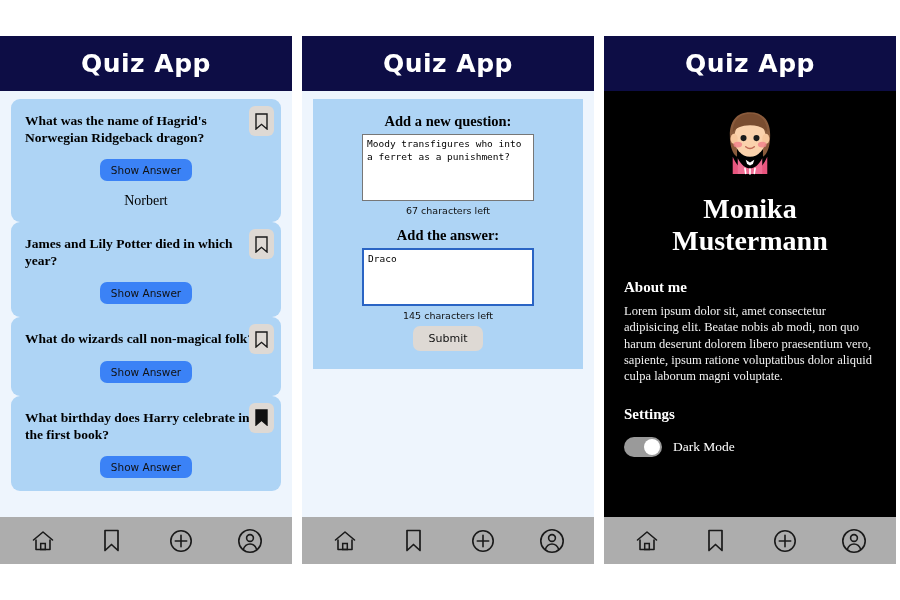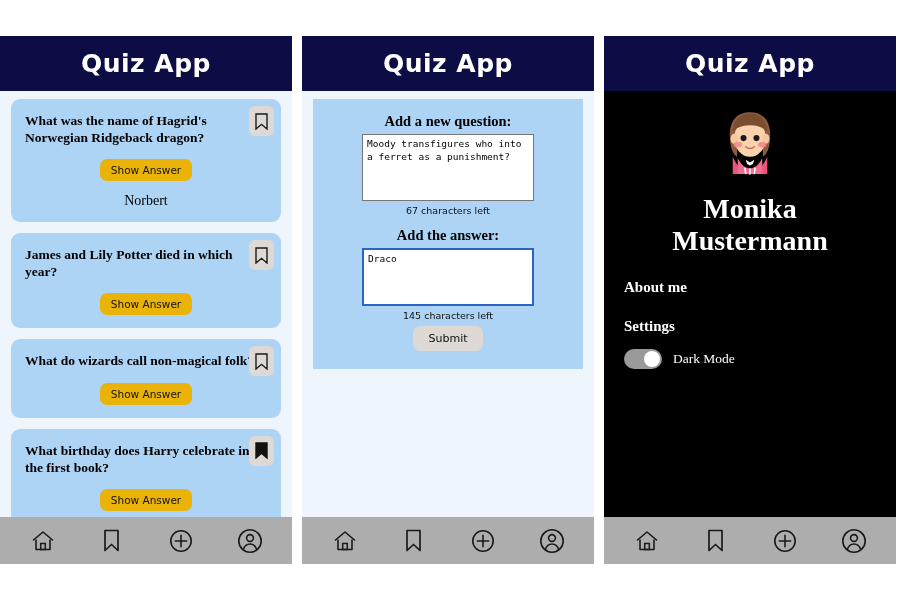--- a/index.html
+++ b/index.html
@@ -52,21 +52,20 @@
     position:relative;
   }
   .content.light{background:#eef5fd;}
   .content.dark{background:#000000;}
 
   
   .cards{
     padding:8px 11px 0 11px;
     display:flex;
     flex-direction:column;
-    gap:11px;
   }
   .qcard{
     position:relative;
     background:#aed4f5;
     border-radius:9px;
     padding:14px 14px 13px 14px;
     box-sizing:border-box;
   }
   .qtext{
     font-family:"Liberation Serif", serif;
@@ -75,21 +74,21 @@
     color:#000;
     line-height:1.23;
     text-align:left;
     margin:0 0 0 0;
     white-space:normal;
   }
   .qcard.wide .qtext{text-align:left;}
   .show-answer{
     display:block;
     margin:13px auto 0 auto;
-    background:#eab308;
+    background:#3b82f6;
     border:none;
     border-radius:7px;
     padding:5px 11px;
     font-family:"DejaVu Sans", sans-serif;
     font-size:10.5px;
     color:#111;
     cursor:pointer;
   }
   .answer{
     text-align:center;
@@ -387,20 +386,21 @@
           <ellipse cx="33" cy="55" rx="6" ry="4" fill="#f2868c" opacity="0.85"></ellipse>
           <ellipse cx="67" cy="55" rx="6" ry="4" fill="#f2868c" opacity="0.85"></ellipse>
           <path d="M44 58 Q50 63 56 58" fill="none" stroke="#c06a55" stroke-width="2" stroke-linecap="round"></path>
           <path d="M26 72 C32 86 40 92 50 92 C60 92 68 86 74 72 L74 96 L26 96 Z" fill="#e8557e"></path>
           <path d="M33 74 C38 84 44 88 50 88 C56 88 62 84 67 74 L67 96 L33 96 Z" fill="#ef6d93"></path>
           <path d="M44 76 L50 80 L56 76 L54 82 L50 84 L46 82 Z" fill="#ffffff"></path>
           <path d="M43 88 L44 95 M50 89 L50 96 M57 88 L56 95" stroke="#ffffff" stroke-width="2.2" stroke-linecap="round"></path>
         </svg>
         <h2 class="profile-name">Monika Mustermann</h2>
         <h3 class="sec-head">About me</h3>
+        <p class="about-text">Lorem ipsum dolor sit, amet consectetur adipisicing elit. Beatae nobis ab modi, non quo harum deserunt dolorem libero praesentium vero, sapiente, ipsum ratione voluptatibus dolor aliquid culpa laborum magni voluptate.</p>
         <h3 class="sec-head">Settings</h3>
         <div class="toggle-row">
           <div class="switch">
             <div class="knob"></div>
           </div>
           <span class="toggle-label">Dark Mode</span>
         </div>
       </div>
     </div>
     <div class="nav">

